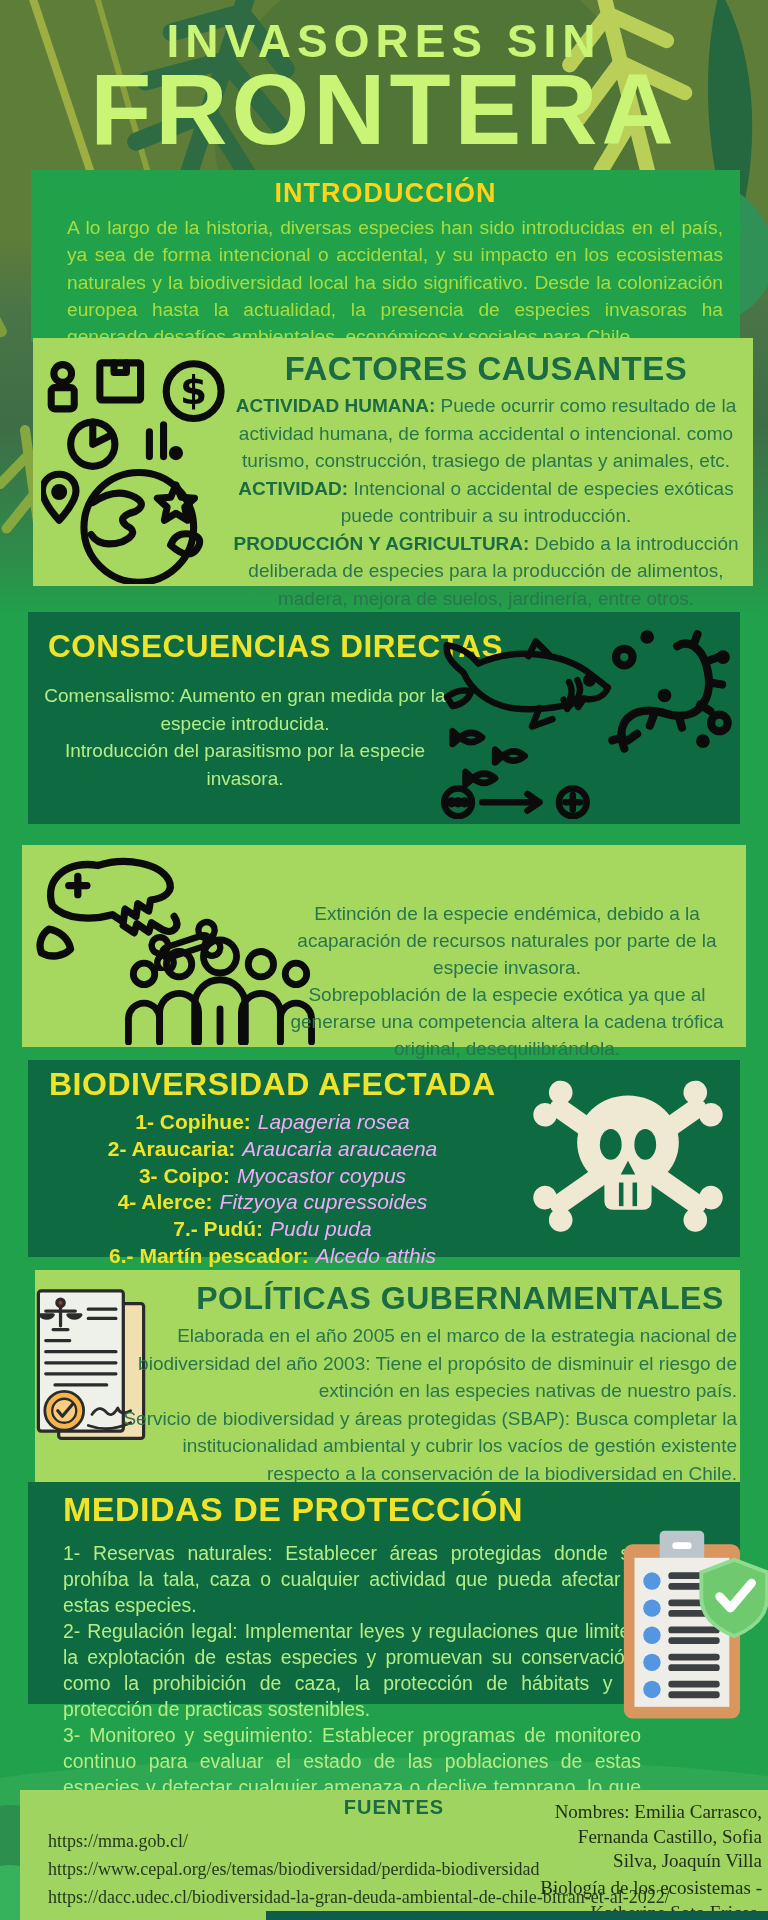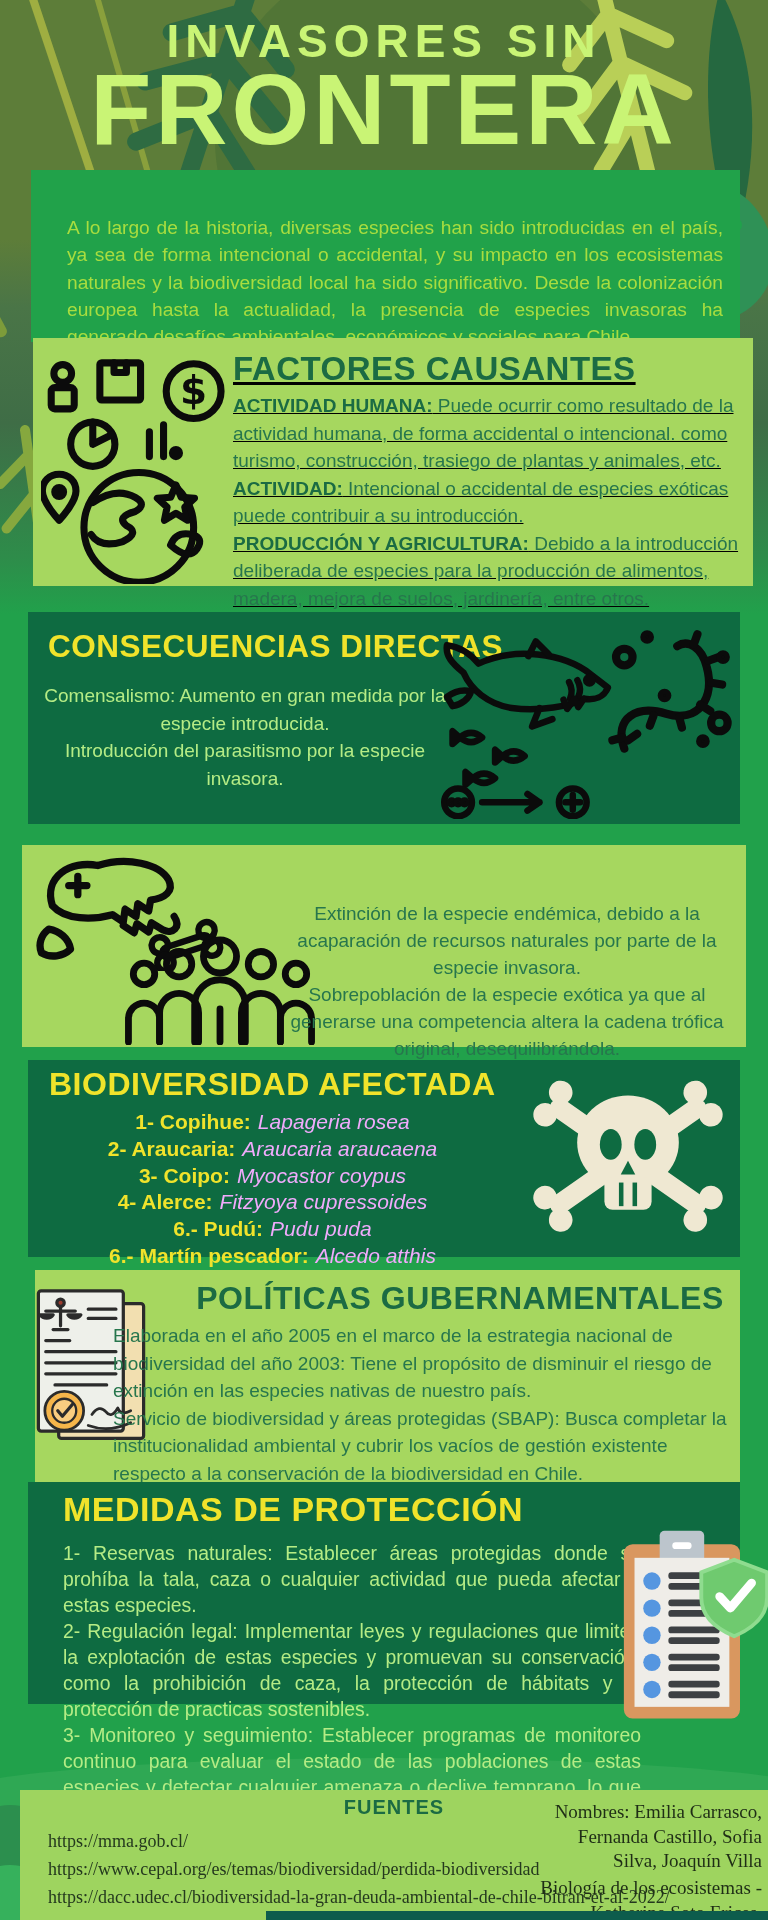--- a/index.html
+++ b/index.html
@@ -15,39 +15,39 @@
   .hdr{position:absolute;z-index:3;width:100%;text-align:center;color:#c9f475;font-weight:bold;}
   .title1{top:14px;font-size:46px;letter-spacing:6px;}
   .title2{top:52px;font-size:100px;letter-spacing:4px;}
   .h-yellow{color:#f0e32b;font-weight:bold;letter-spacing:.5px;}
   .h-green{color:#1b6b43;font-weight:bold;letter-spacing:.5px;}
   .abs{position:absolute;}
   
   .intro-h{width:100%;text-align:center;top:8px;font-size:27px;color:#ffd21c;font-weight:bold;letter-spacing:1px;}
   .intro-b{left:36px;top:44px;width:656px;font-size:19.2px;line-height:1.42;color:#a8dd3f;text-align:justify;}
   
-  .fact-content{position:absolute;left:200px;top:12px;width:506px;text-align:left;text-decoration:underline;}
+  .fact-content{position:absolute;left:200px;top:12px;width:506px;text-align:center;}
   .fact-h{font-size:33px;margin:0 0 4px 0;}
   .fact-item{margin:0;font-size:19px;line-height:1.45;color:#27764d;}
   .fact-item b{color:#1b6b43;}
   
   .dir-h{left:20px;top:16px;font-size:31.5px;}
   .dir-b{left:12px;top:70px;width:410px;font-size:19px;line-height:1.45;color:#b5ec85;text-align:center;white-space:pre-line;}
   
   .ind-h{left:230px;top:12px;width:470px;text-align:center;font-size:31px;}
   .ind-b{left:265px;top:56px;width:440px;font-size:19px;line-height:1.42;color:#27764d;text-align:center;white-space:pre-line;}
   
   .bio-h{left:21px;top:6px;font-size:32px;}
   .bio-list{left:12px;top:48px;width:465px;text-align:center;}
   .bio-row{font-size:21px;line-height:1.18;margin:2px 0;}
   .bio-row b{color:#f0e32b;}
   .bio-row i{color:#f0abfc;margin-left:7px;font-family:"Liberation Sans",sans-serif;}
   
   .pol-h{left:130px;top:10px;width:590px;text-align:center;font-size:32px;}
-  .pol-b{left:78px;top:52px;width:624px;font-size:19px;line-height:1.45;color:#27764d;text-align:left;white-space:pre-line;}
+  .pol-b{left:78px;top:52px;width:624px;font-size:19px;line-height:1.45;color:#27764d;text-align:right;white-space:pre-line;}
   
   .med-h{left:35px;top:8px;font-size:34px;}
   .med-b{left:35px;top:58px;width:578px;font-size:19.4px;line-height:1.34;color:#b5ec85;text-align:justify;white-space:pre-line;}
   
   .fue-h{width:100%;text-align:center;top:6px;font-size:20px;letter-spacing:1px;}
   .fue-links{left:28px;top:38px;width:610px;font-family:"Liberation Serif",serif;font-size:18px;line-height:1.55;color:#24391e;}
   .fue-links div{white-space:nowrap;}
   .fue-credits{right:6px;top:10px;width:232px;text-align:right;font-family:"Liberation Serif",serif;font-size:19px;line-height:1.3;color:#1f2e16;}
   .fue-credits p{margin:0 0 2px 0;}
   .bottom-bar{position:absolute;left:266px;top:1911px;width:502px;height:9px;background:#0d5c4c;z-index:3;}
@@ -93,20 +93,21 @@
 
   <div class="hill"></div>
   <div class="bush" style="left:-45px;top:1805px;width:110px;height:110px;background:#2c8f4e;"></div>
   <div class="bush" style="left:-35px;top:1865px;width:90px;height:90px;background:#36b15c;"></div>
   <div class="bush" style="left:715px;top:1845px;width:120px;height:120px;background:#1d7f41;"></div>
 
   <div class="hdr title1">INVASORES SIN</div>
   <div class="hdr title2">FRONTERA</div>
 
   <section class="panel p-bright" style="left:31px;top:170px;width:709px;height:172px;">
+    <div class="abs intro-h">INTRODUCCIÓN</div>
     <div class="abs intro-b">A lo largo de la historia, diversas especies han sido introducidas en el país, ya sea de forma intencional o accidental, y su impacto en los ecosistemas naturales y la biodiversidad local ha sido significativo. Desde la colonización europea hasta la actualidad, la presencia de especies invasoras ha generado desafíos ambientales, económicos y sociales para Chile</div>
   </section>
 
   <section class="panel p-light" style="left:33px;top:338px;width:720px;height:248px;">
     <svg class="abs" style="left:8px;top:16px;" width="200" height="230" viewBox="0 0 225 260" fill="none" stroke="#0b0b0b" stroke-width="8" stroke-linecap="round" stroke-linejoin="round">
       <circle cx="24" cy="22" r="10"></circle>
       <rect x="11" y="38" width="26" height="24" rx="4"></rect>
       <rect x="66" y="10" width="46" height="42" rx="2"></rect>
       <path d="M82,10 v11 h14 v-11"></path>
       <circle cx="172" cy="42" r="31"></circle>
@@ -197,21 +198,21 @@
 Sobrepoblación de la especie exótica ya que al generarse una competencia altera la cadena trófica original, desequilibrándola.</div>
   </section>
 
   <section class="panel p-dark" style="left:28px;top:1060px;width:712px;height:197px;">
     <h2 class="abs h-yellow bio-h" style="margin:0">BIODIVERSIDAD AFECTADA</h2>
     <div class="abs bio-list">
       <div class="bio-row"><b>1- Copihue:</b><i>Lapageria rosea</i></div>
       <div class="bio-row"><b>2- Araucaria:</b><i>Araucaria araucaena</i></div>
       <div class="bio-row"><b>3- Coipo:</b><i>Myocastor coypus</i></div>
       <div class="bio-row"><b>4- Alerce:</b><i>Fitzyoya cupressoides</i></div>
-      <div class="bio-row"><b>6.-  Pudú:</b><i>Pudu puda</i></div>
+      <div class="bio-row"><b>7.-  Pudú:</b><i>Pudu puda</i></div>
       <div class="bio-row"><b>6.- Martín pescador:</b><i>Alcedo atthis</i></div>
     </div>
     <svg class="abs" style="left:495px;top:10px;" width="210" height="177" viewBox="0 0 230 195" fill="#efe8d2">
       <g transform="rotate(35 115 95)">
         <rect x="12" y="84" width="206" height="22" rx="11"></rect>
         <circle cx="14" cy="80" r="13"></circle>
           <circle cx="14" cy="110" r="13"></circle>
         <circle cx="216" cy="80" r="13"></circle>
           <circle cx="216" cy="110" r="13"></circle>
       </g>

